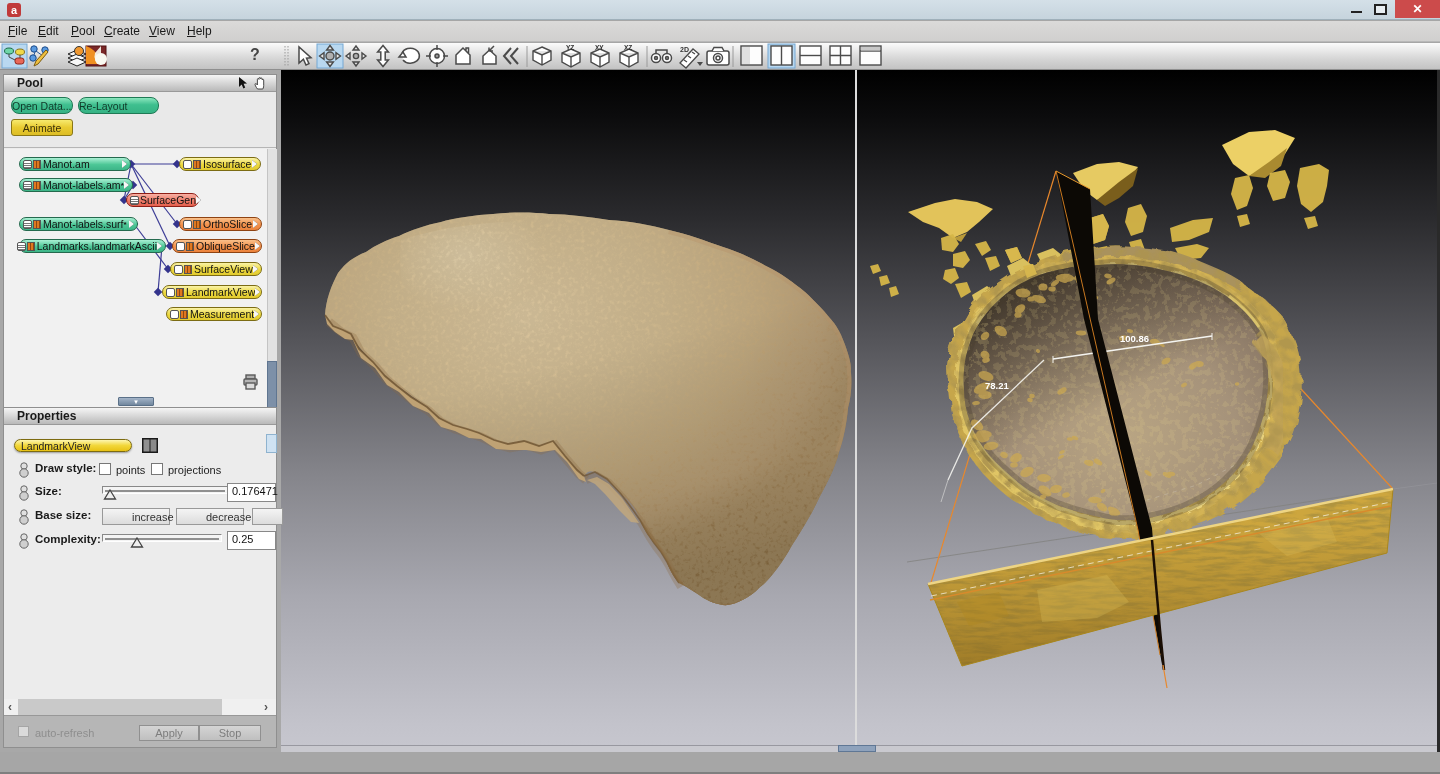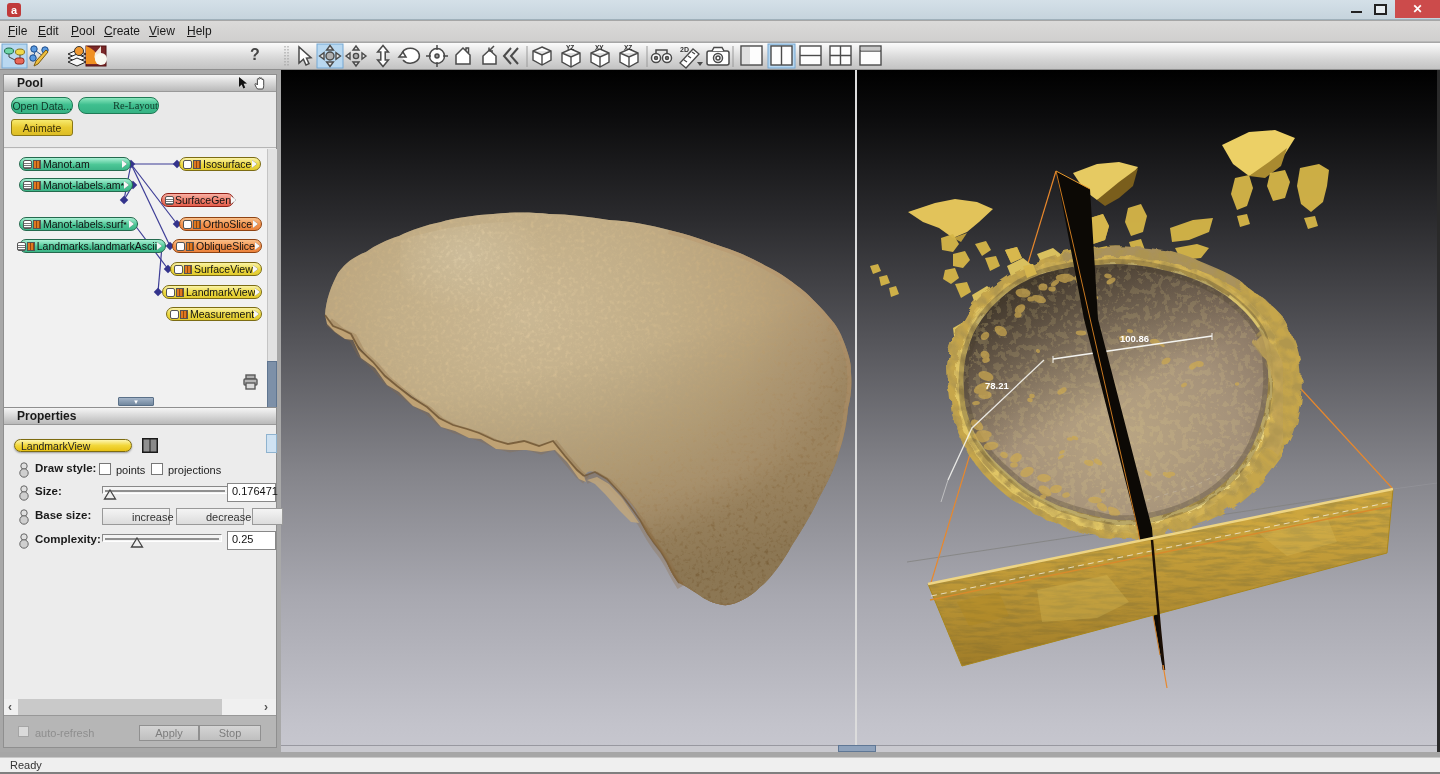--- a/index.html
+++ b/index.html
@@ -17,32 +17,32 @@
 .mi{position:absolute;top:3px;font-size:12px;color:#1a1a1a;}
 .mi span{text-decoration:underline;}
 
 #toolbar{left:0;top:43px;width:1440px;height:27px;background:linear-gradient(#fbfbfb,#d6d6d6 60%,#c3c3c3);border-bottom:1px solid #8f8f8f;}
 #qmark{left:250px;top:3px;font-size:16px;font-weight:bold;color:#444;}
 
 #leftcol{left:0;top:70px;width:281px;height:682px;background:#a8a8a8;}
 #poolpanel{position:absolute;left:3px;top:4px;width:274px;height:392px;background:#ececec;border:1px solid #8f8f8f;}
 .phead{position:absolute;left:0;top:0;width:100%;height:17px;background:linear-gradient(#f5f5f5,#b9b9b9);border-bottom:1px solid #999;font-size:12px;font-weight:bold;color:#1a1a1a;padding-left:13px;line-height:17px;}
 #poolbtns{position:absolute;left:0;top:17px;width:100%;height:56px;background:#e9e9e9;border-bottom:1px solid #b5b5b5;}
-.gbtn{position:absolute;white-space:nowrap;overflow:hidden;border:1px solid #1f7a55;border-radius:8px;background:linear-gradient(#8ae6bd,#3fbf8f 45%,#36b384);font-size:10.5px;color:#103828;text-align:right;}
+.gbtn{position:absolute;white-space:nowrap;overflow:hidden;border:1px solid #1f7a55;border-radius:8px;background:linear-gradient(#8ae6bd,#3fbf8f 45%,#36b384);font-size:10.5px;color:#103828;text-align:left;}
 .ybtn{position:absolute;white-space:nowrap;overflow:hidden;border:1px solid #8a7716;border-radius:3px;background:linear-gradient(#f7ea6e,#e9cb31 50%,#ddbd25);font-size:10.5px;color:#3a3008;text-align:center;}
 #graph{position:absolute;left:0;top:74px;width:272px;height:317px;background:#f1f1f1;}
 .pill{position:absolute;height:14px;border-radius:7px;font-size:10.5px;color:#111;white-space:nowrap;display:flex;align-items:center;padding:0 3px;}
 .pill .ic1{flex:0 0 9px;width:9px;height:9px;background:#fff;border:1px solid #555;border-radius:2px;margin-right:1px;display:inline-block;}
 .pgreen .ic1,.pred .ic1{background:linear-gradient(180deg,#fff 0 1px,#fff 1px 2px,#777 2px 3px,#fff 3px 4px,#777 4px 5px,#fff 5px 6px,#777 6px 7px,#fff 7px 9px);}
 .pill .ic2{flex:0 0 8px;width:8px;height:9px;background:repeating-linear-gradient(90deg,#e07820 0 2px,#904810 2px 3px);border:1px solid #555;margin-right:2px;display:inline-block;}
 .pill .tri{width:0;height:0;border-left:5px solid #f8f8f8;border-top:4px solid transparent;border-bottom:4px solid transparent;margin-left:3px;filter:drop-shadow(0 0 0.5px #333);}
 .pgreen{background:linear-gradient(#aaf0d4,#4cc796 55%,#3db588);border:1px solid #256a4e;justify-content:flex-end;}
 .pyellow{background:linear-gradient(#faf3a8,#ecd83e 55%,#e2cb2e);border:1px solid #7c6c14;}
 .porange{background:linear-gradient(#f9c08a,#f2914c 55%,#ec833c);border:1px solid #8f4312;}
-.pred{background:linear-gradient(#f8b0a4,#ee7b68 55%,#e4604e);border:1px solid #8f1f16;margin-left:35px;}
+.pred{background:linear-gradient(#f8b0a4,#ee7b68 55%,#e4604e);border:1px solid #8f1f16;}
 #proppanel{position:absolute;left:3px;top:337px;width:274px;height:341px;background:#ececec;border:1px solid #8f8f8f;}
 .blab{font-size:11.5px;font-weight:bold;color:#1a1a1a;position:absolute;}
 .nlab{font-size:11px;color:#222;position:absolute;}
 .cb{position:absolute;width:12px;height:12px;background:#fff;border:1px solid #777;}
 .numbox{position:absolute;width:49px;height:16px;background:#fff;border:1px solid #888;font-size:11px;color:#111;padding:1px 0 16px 4px;}
 .btn{position:absolute;background:linear-gradient(#f4f4f4,#dcdcdc);border:1px solid #999;font-size:11px;color:#333;text-align:center;padding-left:29px;}
 .slider{position:absolute;height:8px;border:1px solid #888;border-bottom-color:#fff;border-right-color:#fff;background:#f4f4f4;}
 .slider i{position:absolute;left:2px;right:2px;top:3px;height:2px;background:#909090;display:block;}
 .pin{position:absolute;width:14px;height:18px;}
 
@@ -496,21 +496,21 @@
       <div class="phead">Pool
         <svg width="12" height="14" style="position:absolute;left:233px;top:1px;" viewBox="0 0 12 14">
             <path d="M2,1 L2,11 L4.7,8.6 L6.4,12.4 L8.2,11.6 L6.6,7.8 L10,7.4 Z" fill="#111"></path>
           </svg>
         <svg width="15" height="15" style="position:absolute;left:249px;top:1px;" viewBox="0 0 15 15">
             <path d="M4.5,13 C3,11 1.5,8.5 2.2,7.8 C2.9,7.2 3.8,8.2 4.4,9 L4.4,3.4 C4.4,2.2 6,2.2 6,3.4 L6,2.4 C6,1.2 7.6,1.2 7.6,2.4 L7.6,2.9 C7.6,1.8 9.2,1.8 9.2,2.9 L9.2,3.9 C9.2,3 10.7,3 10.7,4 L10.7,9.5 C10.7,11.5 9.8,13 9.8,13 Z" fill="#fff" stroke="#333" stroke-width="0.9"></path>
           </svg>
       </div>
       <div id="poolbtns">
         <div class="gbtn" style="left:7px;top:5px;width:62px;height:17px;line-height:16px;">Open Data...</div>
-        <div class="gbtn" style="left:74px;top:5px;width:81px;height:17px;line-height:16px;font-family:Liberation Serif, serif;">Re-Layout</div>
+        <div class="gbtn" style="left:74px;top:5px;width:81px;height:17px;line-height:16px;">Re-Layout</div>
         <div class="ybtn" style="left:7px;top:27px;width:62px;height:17px;line-height:16px;">Animate</div>
       </div>
       <div id="graph">
         <svg width="272" height="317" style="position:absolute;left:0;top:0;">
           <g stroke="#3d3d96" stroke-width="1.2" fill="none">
             <path d="M127,15 L173,15"></path>
               <path d="M127,15 L120,51"></path>
               <path d="M129,36 L120,51"></path>
             <path d="M127,15 L173,75"></path>
               <path d="M127,15 L166,97"></path>
@@ -611,15 +611,14 @@
         </div>
         <div style="position:absolute;left:0;top:307px;width:272px;height:32px;background:#b6b6b6;border-top:1px solid #989898;">
           <div style="position:absolute;left:14px;top:10px;width:11px;height:11px;background:#dadada;border:1px solid #a5a5a5;"></div>
           <div style="position:absolute;left:31px;top:11px;font-size:11px;color:#8e8e8e;">auto-refresh</div>
           <div style="position:absolute;left:135px;top:9px;width:60px;height:16px;background:linear-gradient(#d4d4d4,#bfbfbf);border:1px solid #909090;font-size:11px;color:#7d7d7d;text-align:center;line-height:15px;">Apply</div>
           <div style="position:absolute;left:195px;top:9px;width:62px;height:16px;background:linear-gradient(#d4d4d4,#bfbfbf);border:1px solid #909090;font-size:11px;color:#7d7d7d;text-align:center;line-height:15px;">Stop</div>
         </div>
       </div>
     </div>
   </div>
-  <div class="abs" id="statusbar">Ready</div>
   <div class="abs" id="botline"></div>
 </div>
 
 </body></html>

